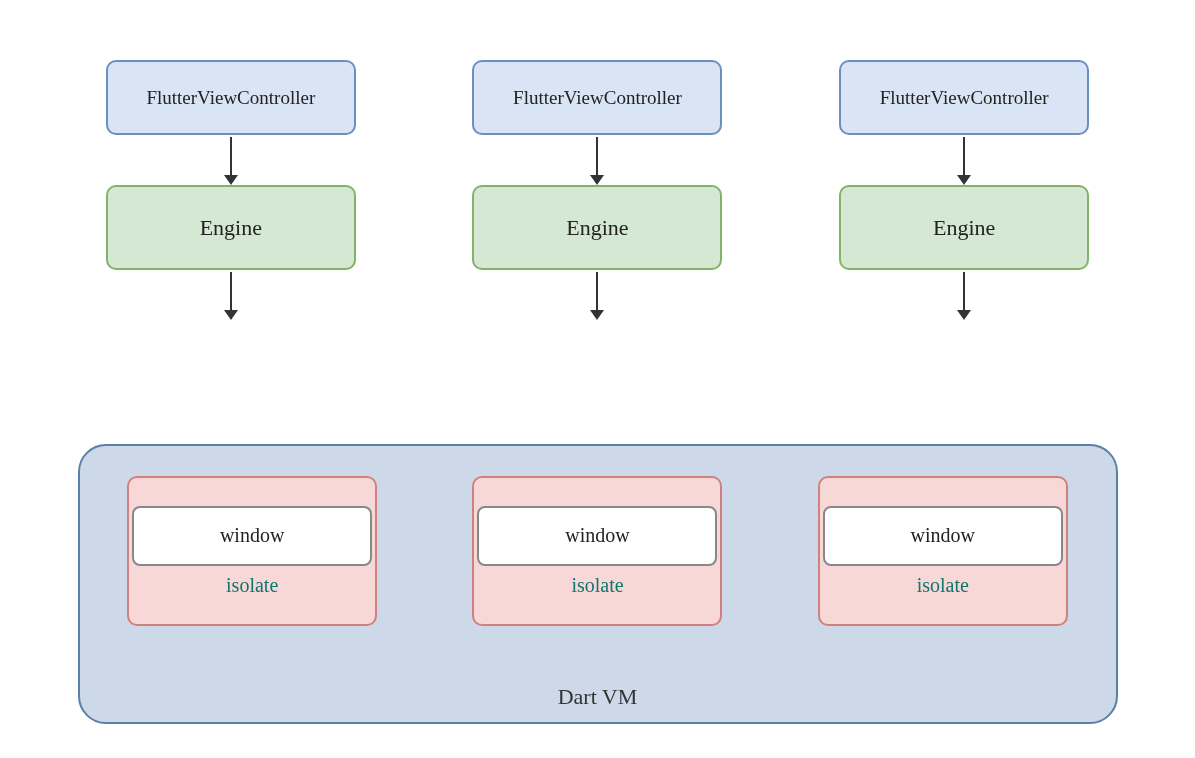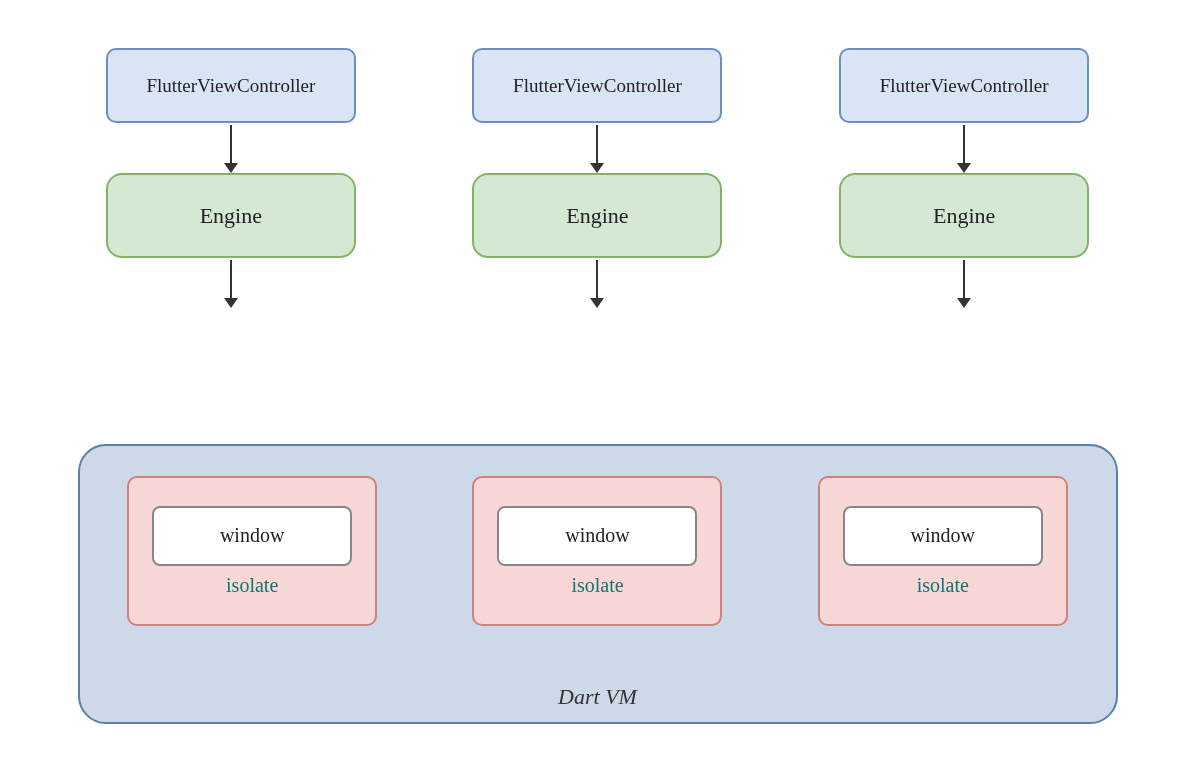--- a/index.html
+++ b/index.html
@@ -34,21 +34,20 @@
     }
 
     .dart-vm-label {
       position: absolute;
       bottom: 12px;
       right: 0;
       left: 0;
       text-align: center;
       font-size: 22px;
       color: #333;
-      font-style: italic;
     }
 
     
     .flutter-vc {
       background: #d9e4f5;
       border: 2.5px solid #6a8fc0;
       border-radius: 10px;
       width: 250px;
       height: 75px;
       display: flex;
@@ -56,21 +55,21 @@
       justify-content: center;
       font-size: 19px;
       color: #222;
       text-align: center;
     }
 
     
     .engine {
       background: #d5e8d4;
       border: 2.5px solid #82b366;
-      border-radius: 16px;
+      border-radius: 10px;
       width: 250px;
       height: 85px;
       display: flex;
       align-items: center;
       justify-content: center;
       font-size: 22px;
       color: #222;
     }
 
     
@@ -86,38 +85,38 @@
       justify-content: center;
       gap: 8px;
       padding: 12px;
     }
 
     
     .window-box {
       background: #ffffff;
       border: 2px solid #888;
       border-radius: 8px;
-      width: 200px;
+      width: 240px;
       height: 60px;
       display: flex;
       align-items: center;
       justify-content: center;
       font-size: 20px;
       color: #222;
     }
 
     .isolate-label {
       font-size: 20px;
       color: #0f766e;
     }
 
     
     .top-section {
       position: absolute;
-      top: 4px;
+      top: 16px;
       left: 0;
       right: 0;
       height: 430px;
       display: flex;
       flex-direction: row;
       justify-content: space-around;
       align-items: flex-start;
       padding-top: 20px;
     }
 

